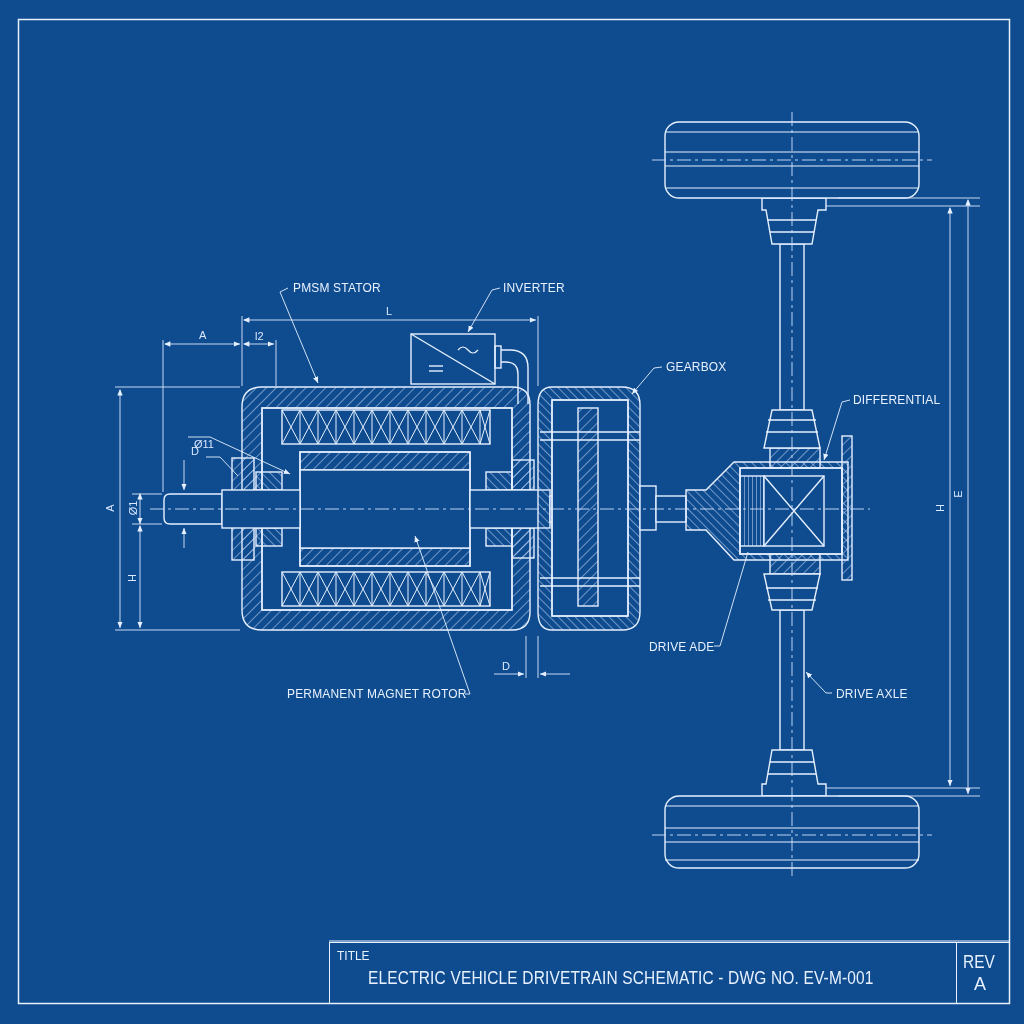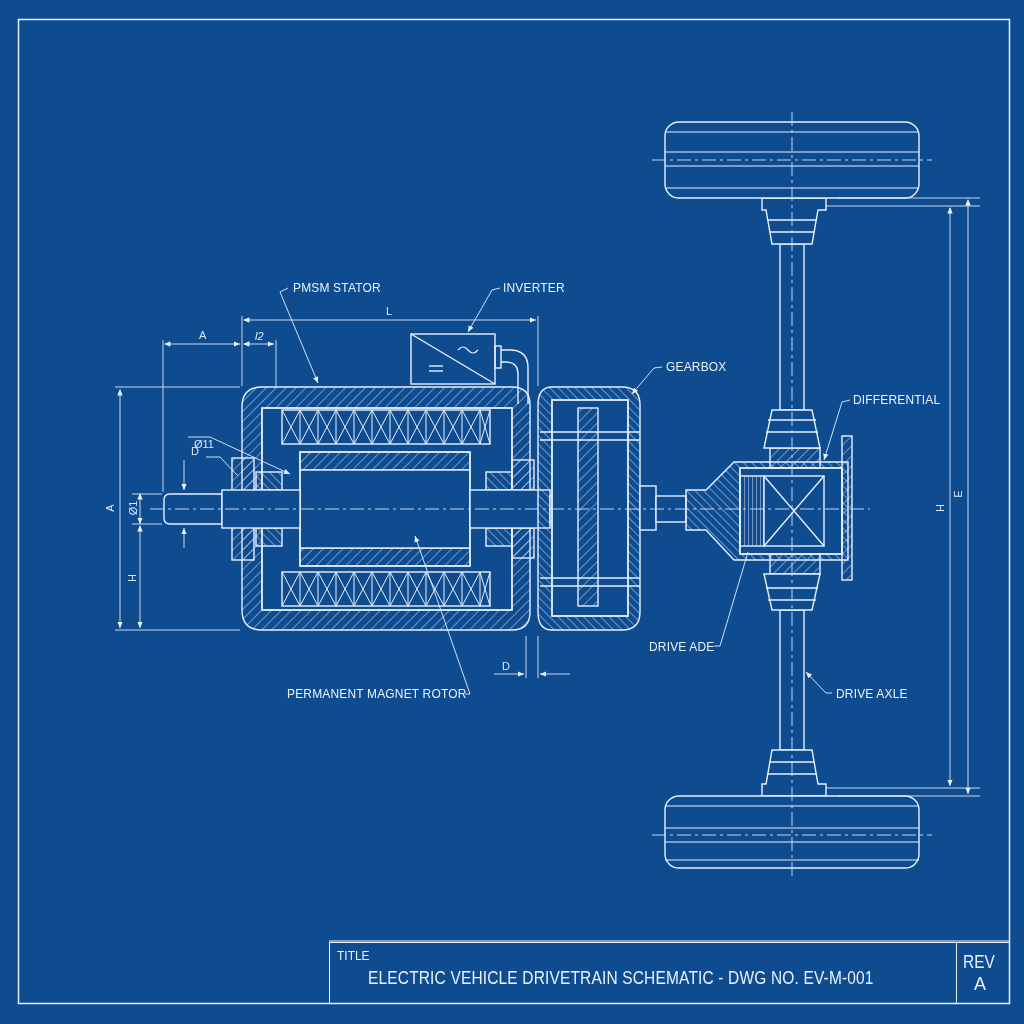--- a/index.html
+++ b/index.html
@@ -240,21 +240,21 @@
 
 <div class="lbl" style="left:293px;top:280px;">PMSM STATOR</div>
 <div class="lbl" style="left:503px;top:280px;">INVERTER</div>
 <div class="lbl" style="left:666px;top:359px;">GEARBOX</div>
 <div class="lbl" style="left:853px;top:392px;">DIFFERENTIAL</div>
 <div class="lbl" style="left:649px;top:639px;">DRIVE ADE</div>
 <div class="lbl" style="left:836px;top:686px;">DRIVE AXLE</div>
 <div class="lbl" style="left:287px;top:686px;">PERMANENT MAGNET ROTOR</div>
 
 <div class="dim" style="left:199px;top:329px;">A</div>
-<div class="dim" style="left:255px;top:330px;font-style:italic;">l2</div>
+<div class="dim" style="left:255px;top:330px;">l2</div>
 <div class="dim" style="left:386px;top:305px;">L</div>
 <div class="dim" style="left:194px;top:438px;">Ø11</div>
 <div class="dim" style="left:191px;top:445px;">D</div>
 <div class="dim vert" style="left:106px;top:502px;">A</div>
 <div class="dim vert" style="left:126px;top:502px;">Ø1</div>
 <div class="dim vert" style="left:128px;top:572px;">H</div>
 <div class="dim" style="left:502px;top:660px;">D</div>
 <div class="dim vert" style="left:936px;top:502px;">H</div>
 <div class="dim vert" style="left:954px;top:488px;">E</div>
 

